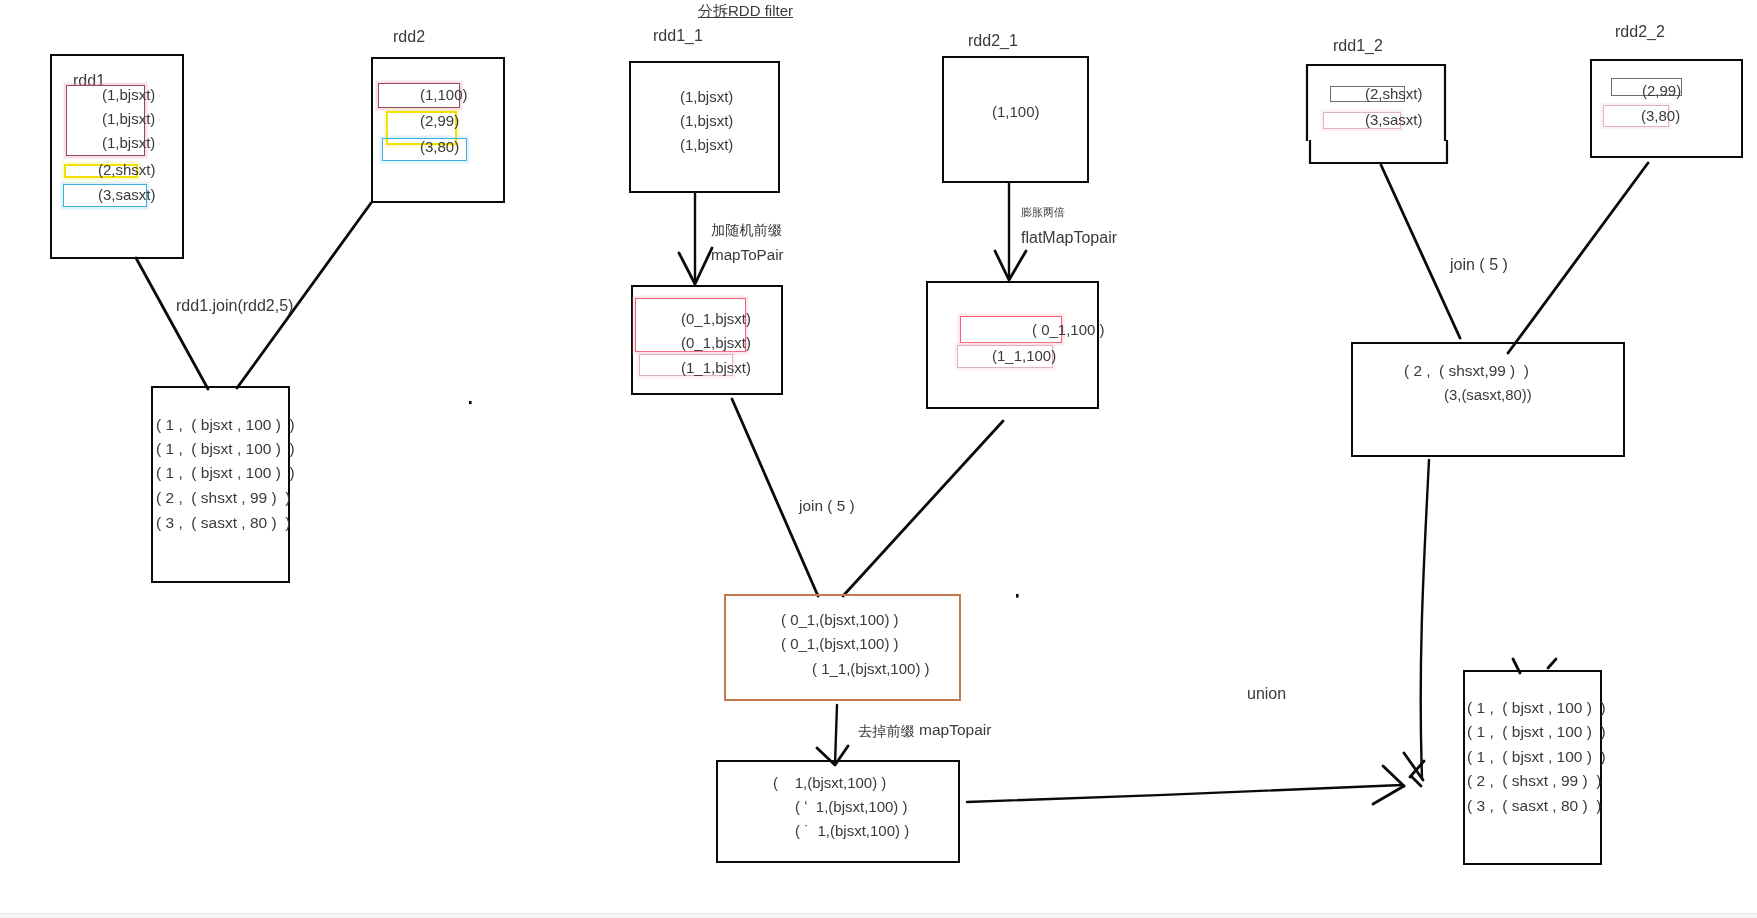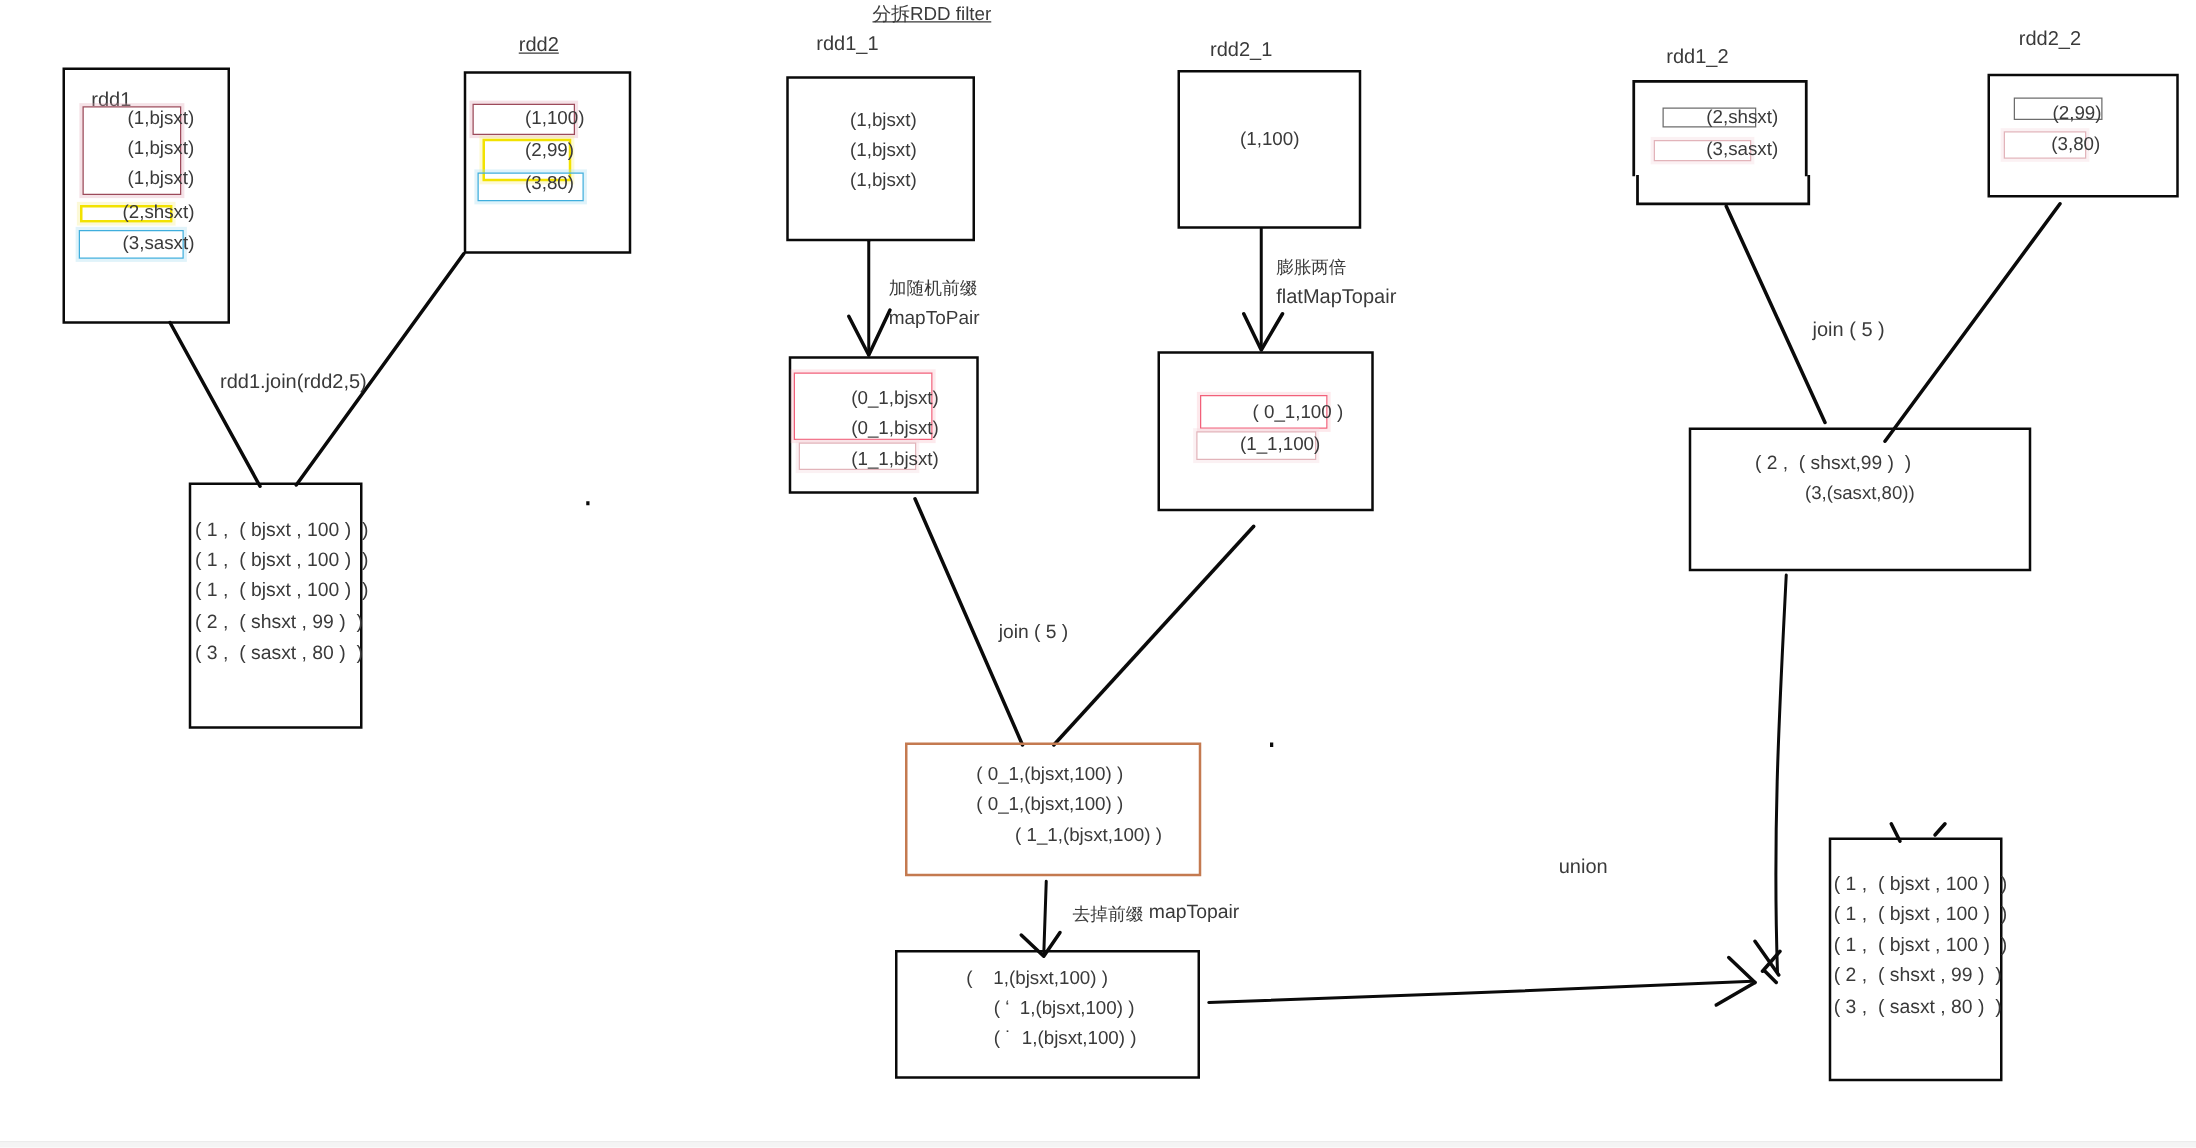--- a/index.html
+++ b/index.html
@@ -69,21 +69,21 @@
     <div class="box" style="left:50px;top:54px;width:134px;height:205px;"></div>
     <div class="hl hl-darkred" style="left:66px;top:85px;width:79px;height:71px;"></div>
     <div class="hl hl-yellow" style="left:64px;top:164px;width:74px;height:14px;"></div>
     <div class="hl hl-blue" style="left:63px;top:184px;width:84px;height:23px;"></div>
     <div class="txt r1" style="left:74px;top:86px;">(1,bjsxt)</div>
     <div class="txt r1" style="left:74px;top:110px;">(1,bjsxt)</div>
     <div class="txt r1" style="left:74px;top:134px;">(1,bjsxt)</div>
     <div class="txt r1" style="left:70px;top:161px;">(2,shsxt)</div>
     <div class="txt r1" style="left:70px;top:186px;">(3,sasxt)</div>
 
-    <div class="ttl" style="left:415px;top:28px;text-decoration:underline;">rdd2</div>
+    <div class="ttl" style="left:393px;top:28px;">rdd2</div>
     <div class="box" style="left:371px;top:57px;width:134px;height:146px;"></div>
     <div class="hl hl-darkred" style="left:378px;top:83px;width:82px;height:25px;"></div>
     <div class="hl hl-yellow" style="left:386px;top:111px;width:71px;height:34px;"></div>
     <div class="hl hl-blue" style="left:382px;top:138px;width:85px;height:23px;"></div>
     <div class="txt r1" style="left:392px;top:86px;">(1,100)</div>
     <div class="txt r1" style="left:392px;top:112px;">(2,99)</div>
     <div class="txt r1" style="left:392px;top:138px;">(3,80)</div>
 
     <div class="edge-lbl" style="left:176px;top:297px;">rdd1.join(rdd2,5)</div>
 
@@ -102,34 +102,34 @@
     <div class="txt r1" style="left:652px;top:112px;">(1,bjsxt)</div>
     <div class="txt r1" style="left:652px;top:136px;">(1,bjsxt)</div>
 
     <div class="ttl" style="left:968px;top:32px;">rdd2_1</div>
     <div class="box" style="left:942px;top:56px;width:147px;height:127px;"></div>
     <div class="txt r1" style="left:964px;top:103px;">(1,100)</div>
 
     <div class="edge-lbl" style="left:711px;top:221px;font-size:14.2px;">加随机前缀</div>
     <div class="edge-lbl" style="left:711px;top:246px;font-size:15.2px;">mapToPair</div>
 
-    <div class="edge-lbl" style="left:1021px;top:205px;font-size:14px;">膨胀两倍</div>
+    <div class="edge-lbl" style="left:1021px;top:205px;font-size:11px;">膨胀两倍</div>
     <div class="edge-lbl" style="left:1021px;top:229px;font-size:16px;">flatMapTopair</div>
 
     <div class="box" style="left:631px;top:285px;width:152px;height:110px;"></div>
     <div class="hl hl-pink" style="left:635px;top:298px;width:111px;height:54px;"></div>
     <div class="hl hl-lightpink" style="left:639px;top:354px;width:94px;height:22px;"></div>
     <div class="txt r1" style="left:653px;top:310px;">(0_1,bjsxt)</div>
     <div class="txt r1" style="left:653px;top:334px;">(0_1,bjsxt)</div>
     <div class="txt r1" style="left:653px;top:359px;">(1_1,bjsxt)</div>
 
     <div class="box" style="left:926px;top:281px;width:173px;height:128px;"></div>
     <div class="hl hl-pink" style="left:960px;top:316px;width:102px;height:27px;"></div>
     <div class="hl hl-lightpink" style="left:957px;top:345px;width:96px;height:23px;"></div>
-    <div class="txt r1" style="left:974px;top:321px;">( 0_1,100 )</div>
+    <div class="txt r1" style="left:1004px;top:321px;">( 0_1,100 )</div>
     <div class="txt r1" style="left:964px;top:347px;">(1_1,100)</div>
 
     <div class="edge-lbl" style="left:799px;top:497px;font-size:15.4px;">join ( 5 )</div>
 
     <div class="box orange" style="left:724px;top:594px;width:237px;height:107px;"></div>
     <div class="txt r1" style="left:753px;top:611px;">( 0_1,(bjsxt,100) )</div>
     <div class="txt r1" style="left:753px;top:635px;">( 0_1,(bjsxt,100) )</div>
     <div class="txt r1" style="left:784px;top:660px;">( 1_1,(bjsxt,100) )</div>
 
     <div class="edge-lbl" style="left:858px;top:722px;font-size:14.2px;">去掉前缀</div>

